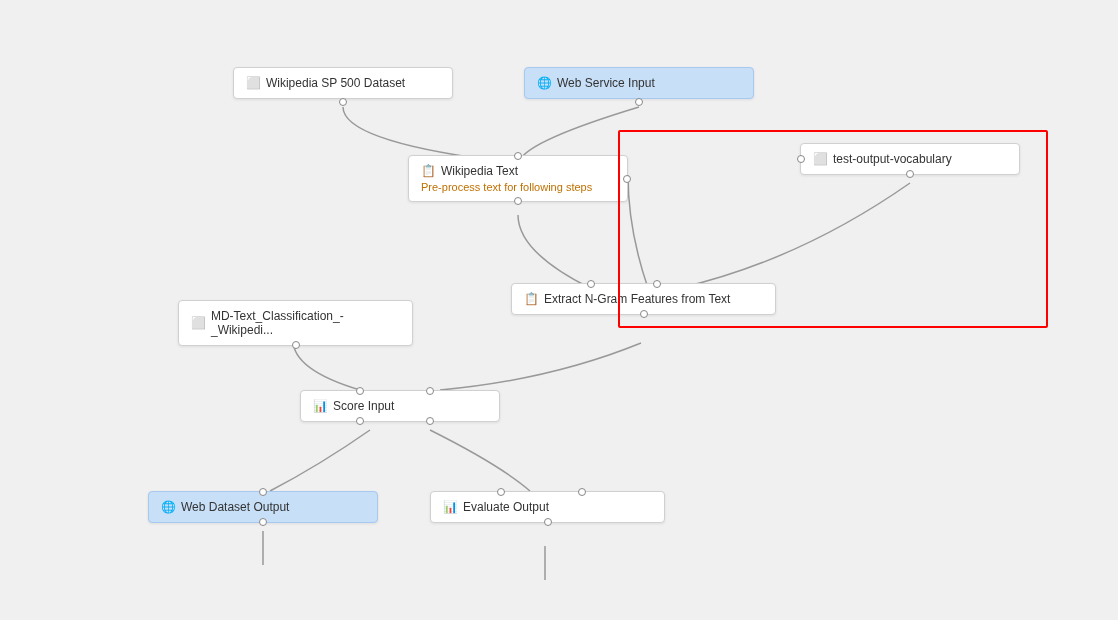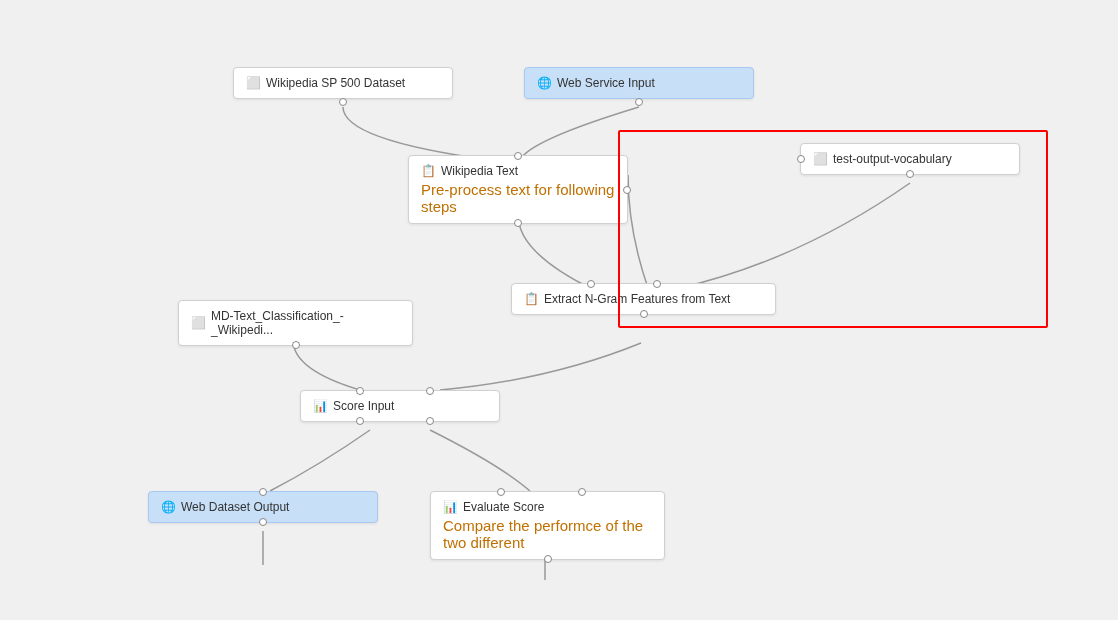--- a/index.html
+++ b/index.html
@@ -31,21 +31,21 @@
     }
     .node-title {
       font-size: 12px;
       color: #333;
       font-weight: 500;
       display: flex;
       align-items: center;
       gap: 5px;
     }
     .node-subtitle {
-      font-size: 15px;
+      font-size: 11px;
       color: #c07000;
       margin-top: 3px;
     }
     .node-icon {
       font-size: 12px;
       color: #555;
       flex-shrink: 0;
     }
     .port {
       position: absolute;
@@ -187,23 +187,22 @@
     </div>
 
     <div class="port" style="left:50%; top:0; transform:translateX(-50%) translateY(-50%);"></div>
 
     <div class="port" style="left:50%; top:100%; transform:translateX(-50%) translateY(-50%);"></div>
   </div>
 
   <div class="node" style="left:430px; top:491px; width:235px;">
     <div class="node-title">
       <span class="node-icon">📊</span>
-      <span>Evaluate Score</span>
-    </div>
-    <div class="node-subtitle">Compare the performce of the two different</div>
+      <span>Evaluate Output</span>
+    </div>
 
     <div class="port" style="left:30%; top:0; transform:translateX(-50%) translateY(-50%);"></div>
     <div class="port" style="left:65%; top:0; transform:translateX(-50%) translateY(-50%);"></div>
 
     <div class="port" style="left:50%; top:100%; transform:translateX(-50%) translateY(-50%);"></div>
   </div>
 
   <div class="red-box" style="left:618px; top:130px; width:430px; height:198px;"></div>
 </div>
 

